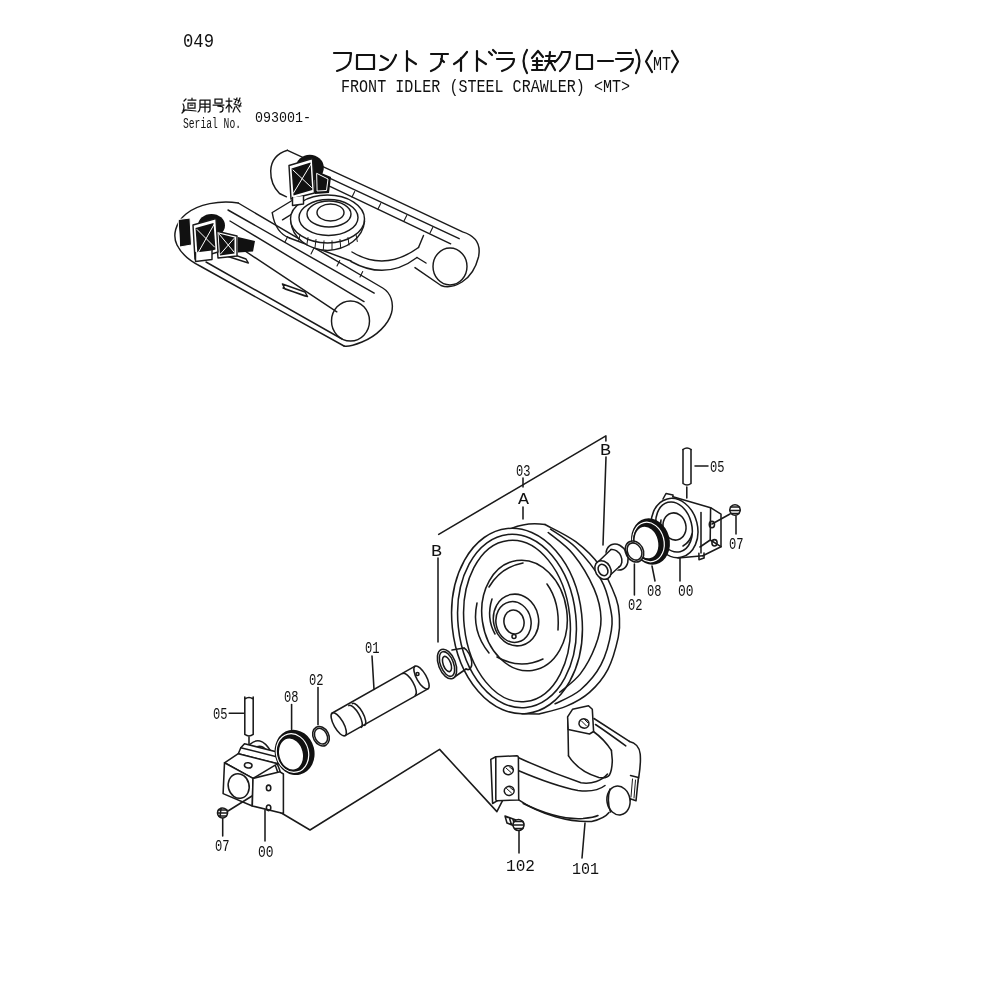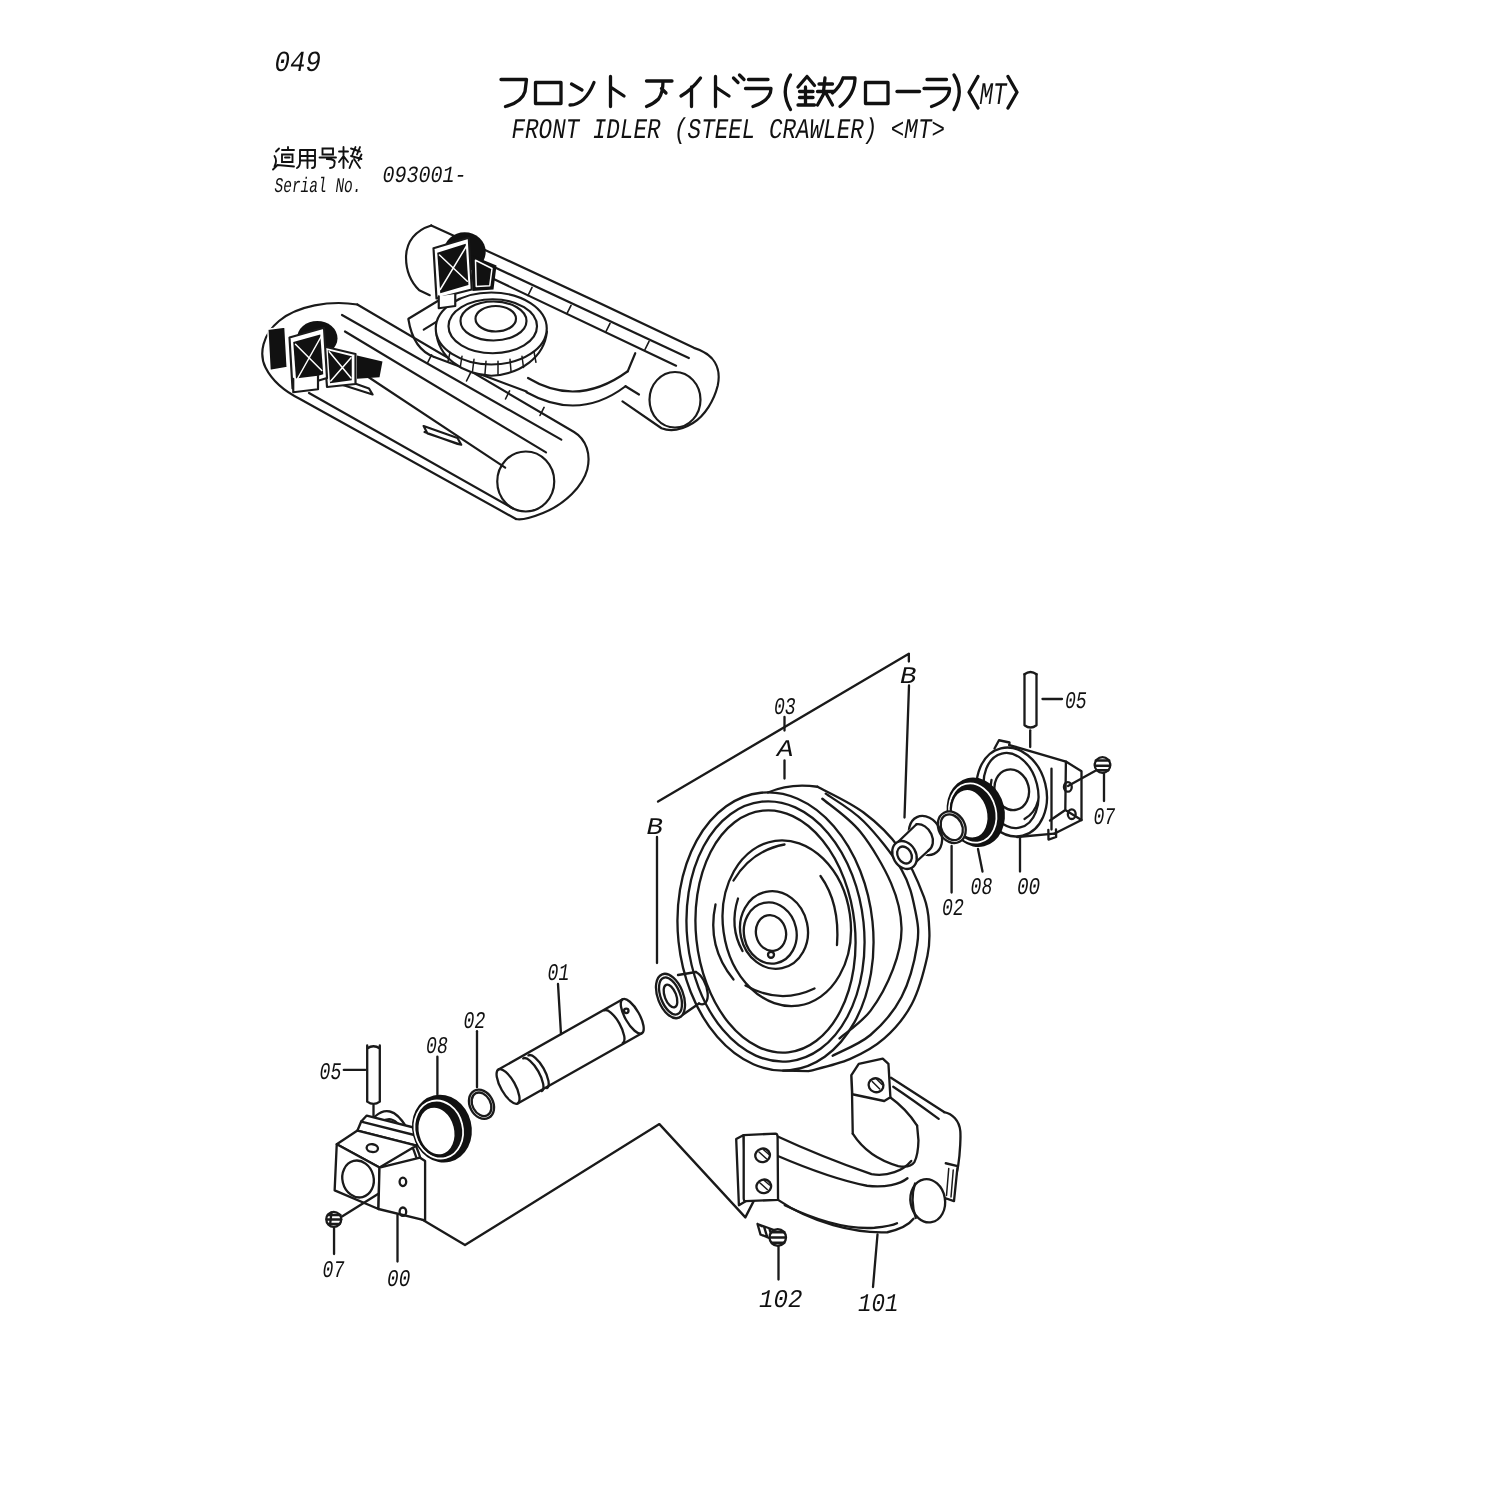--- a/index.html
+++ b/index.html
@@ -1,16 +1,16 @@
 <!DOCTYPE html>
 <html><head>
 <meta charset="utf-8">
 <style>
   html,body{margin:0;padding:0;background:#fff;}
-  #page{position:relative;width:1000px;height:1000px;background:#fff;overflow:hidden;font-style:italic;}
+  #page{position:relative;width:1000px;height:1000px;background:#fff;overflow:hidden;}
   svg{position:absolute;left:0;top:0;}
   text{font-family:"Liberation Mono",monospace;fill:#111;}
 </style>
 </head>
 <body>
 <div id="page">
 <svg width="1000" height="1000" viewBox="0 0 1000 1000" fill="none" stroke="none">
 
 <g id="htext">
 <text x="183" y="47" font-size="19.5" textLength="31" lengthAdjust="spacingAndGlyphs">049</text>

